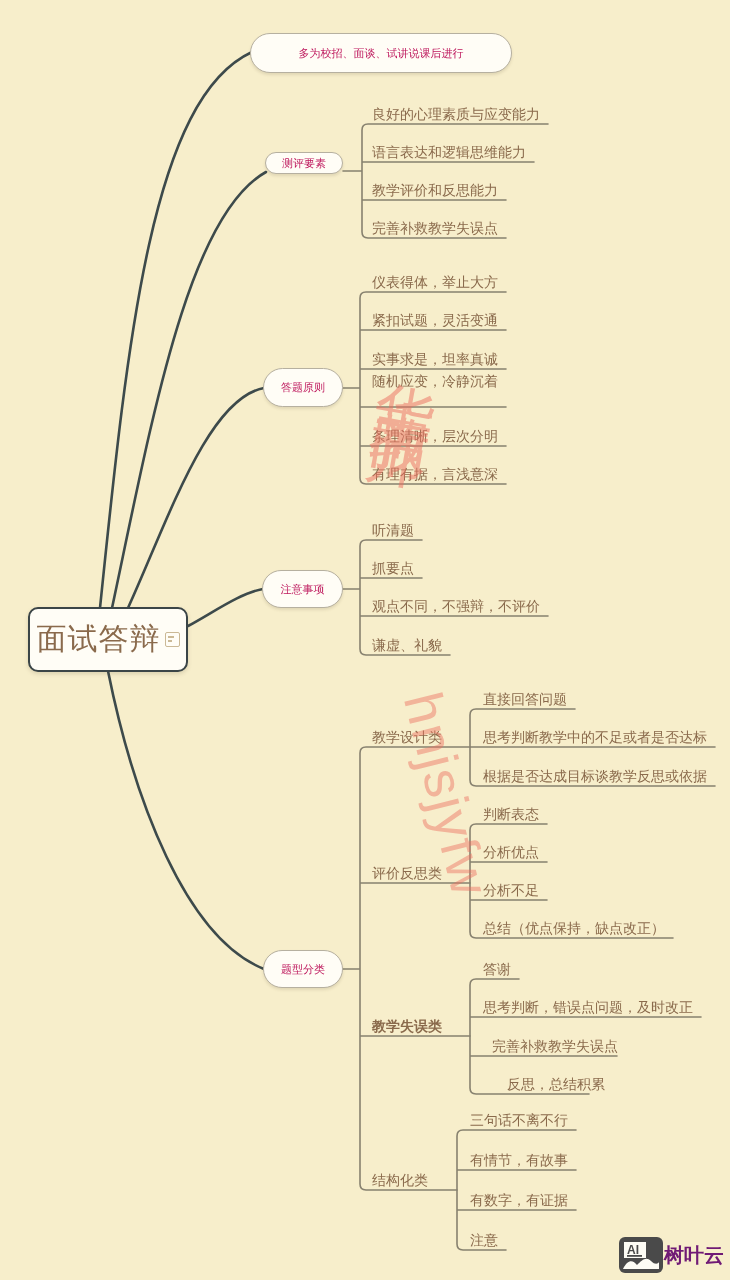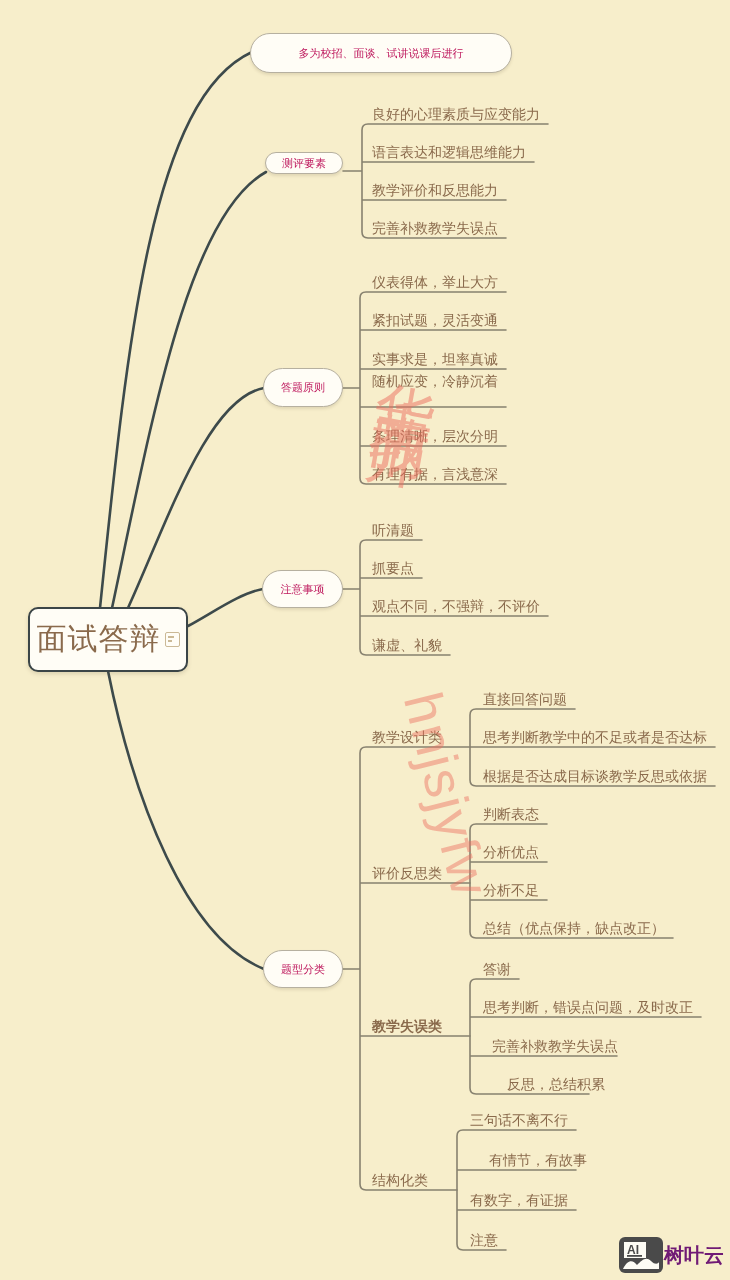--- a/index.html
+++ b/index.html
@@ -115,21 +115,21 @@
   <div class="leaf" style="left:483px;top:843px;">分析优点</div>
   <div class="leaf" style="left:483px;top:881px;">分析不足</div>
   <div class="leaf" style="left:483px;top:919px;">总结（优点保持，缺点改正）</div>
 
   <div class="leaf" style="left:483px;top:960px;">答谢</div>
   <div class="leaf" style="left:483px;top:998px;">思考判断，错误点问题，及时改正</div>
   <div class="leaf" style="left:472px;top:1037px;margin-left:20px;">完善补救教学失误点</div>
   <div class="leaf" style="left:507px;top:1075px;">反思，总结积累</div>
 
   <div class="leaf" style="left:470px;top:1111px;">三句话不离不行</div>
-  <div class="leaf" style="left:489px;top:1151px;">有情节，有故事</div>
+  <div class="leaf" style="left:470px;top:1151px;">有情节，有故事</div>
   <div class="leaf" style="left:470px;top:1191px;">有数字，有证据</div>
   <div class="leaf" style="left:470px;top:1231px;">注意</div>
 
   <div class="wm-vert">华南教师</div>
   <div class="wm-diag">hnjsjyfw</div>
 
   <div class="brand">
     <svg width="46" height="38">
       <rect x="1" y="1" width="44" height="36" rx="6" fill="#4a4a4a"></rect>
       <rect x="6" y="6" width="22" height="16" fill="#fdfcf5"></rect>

